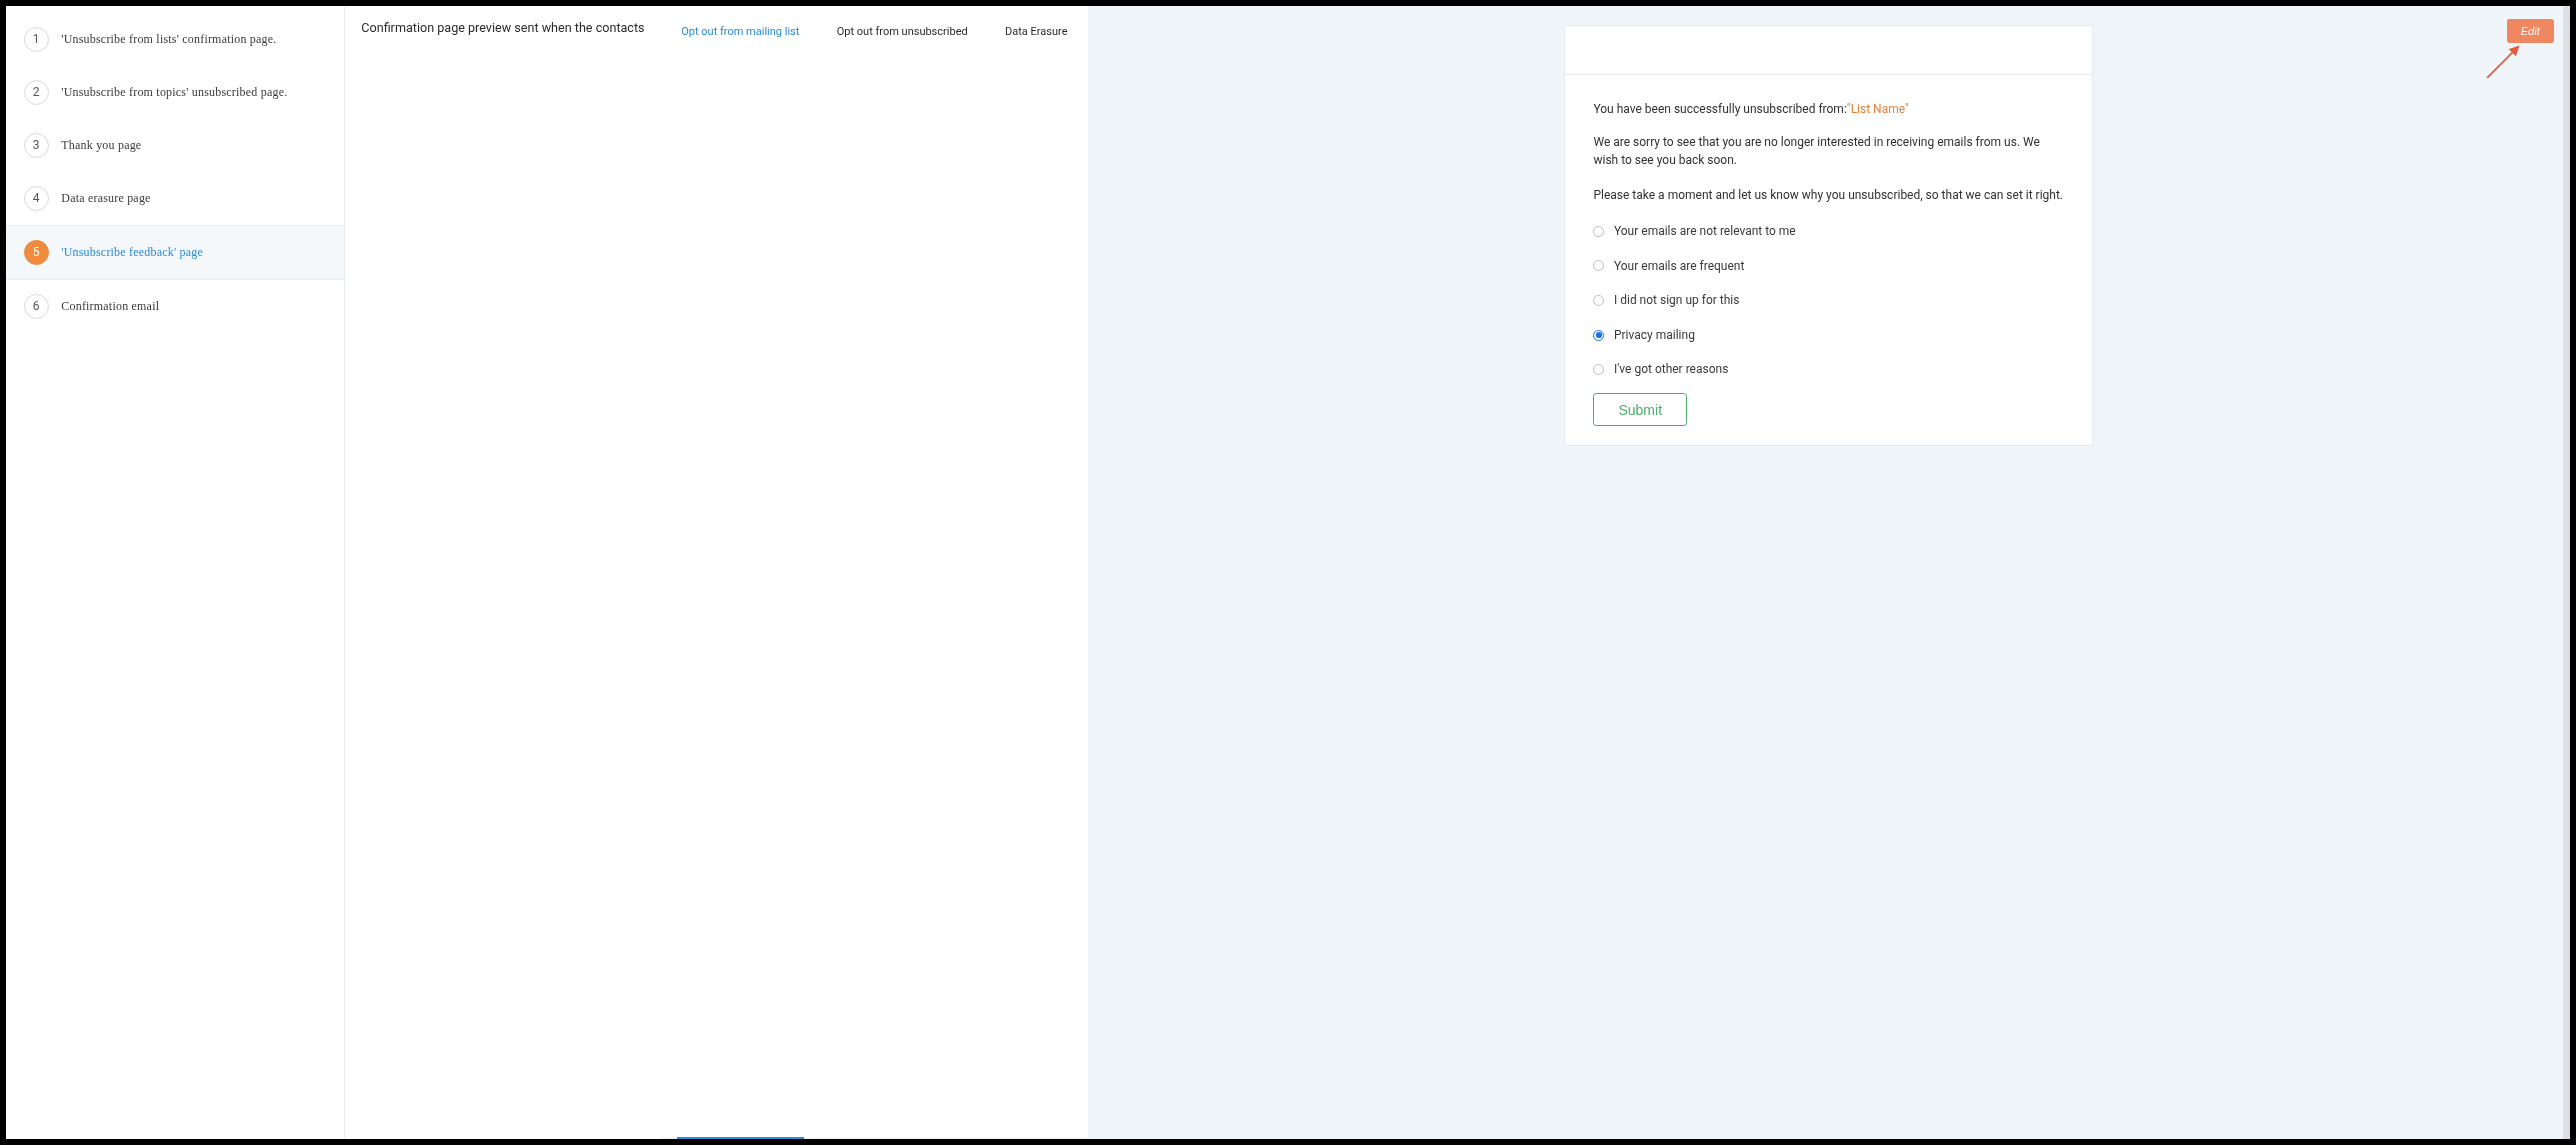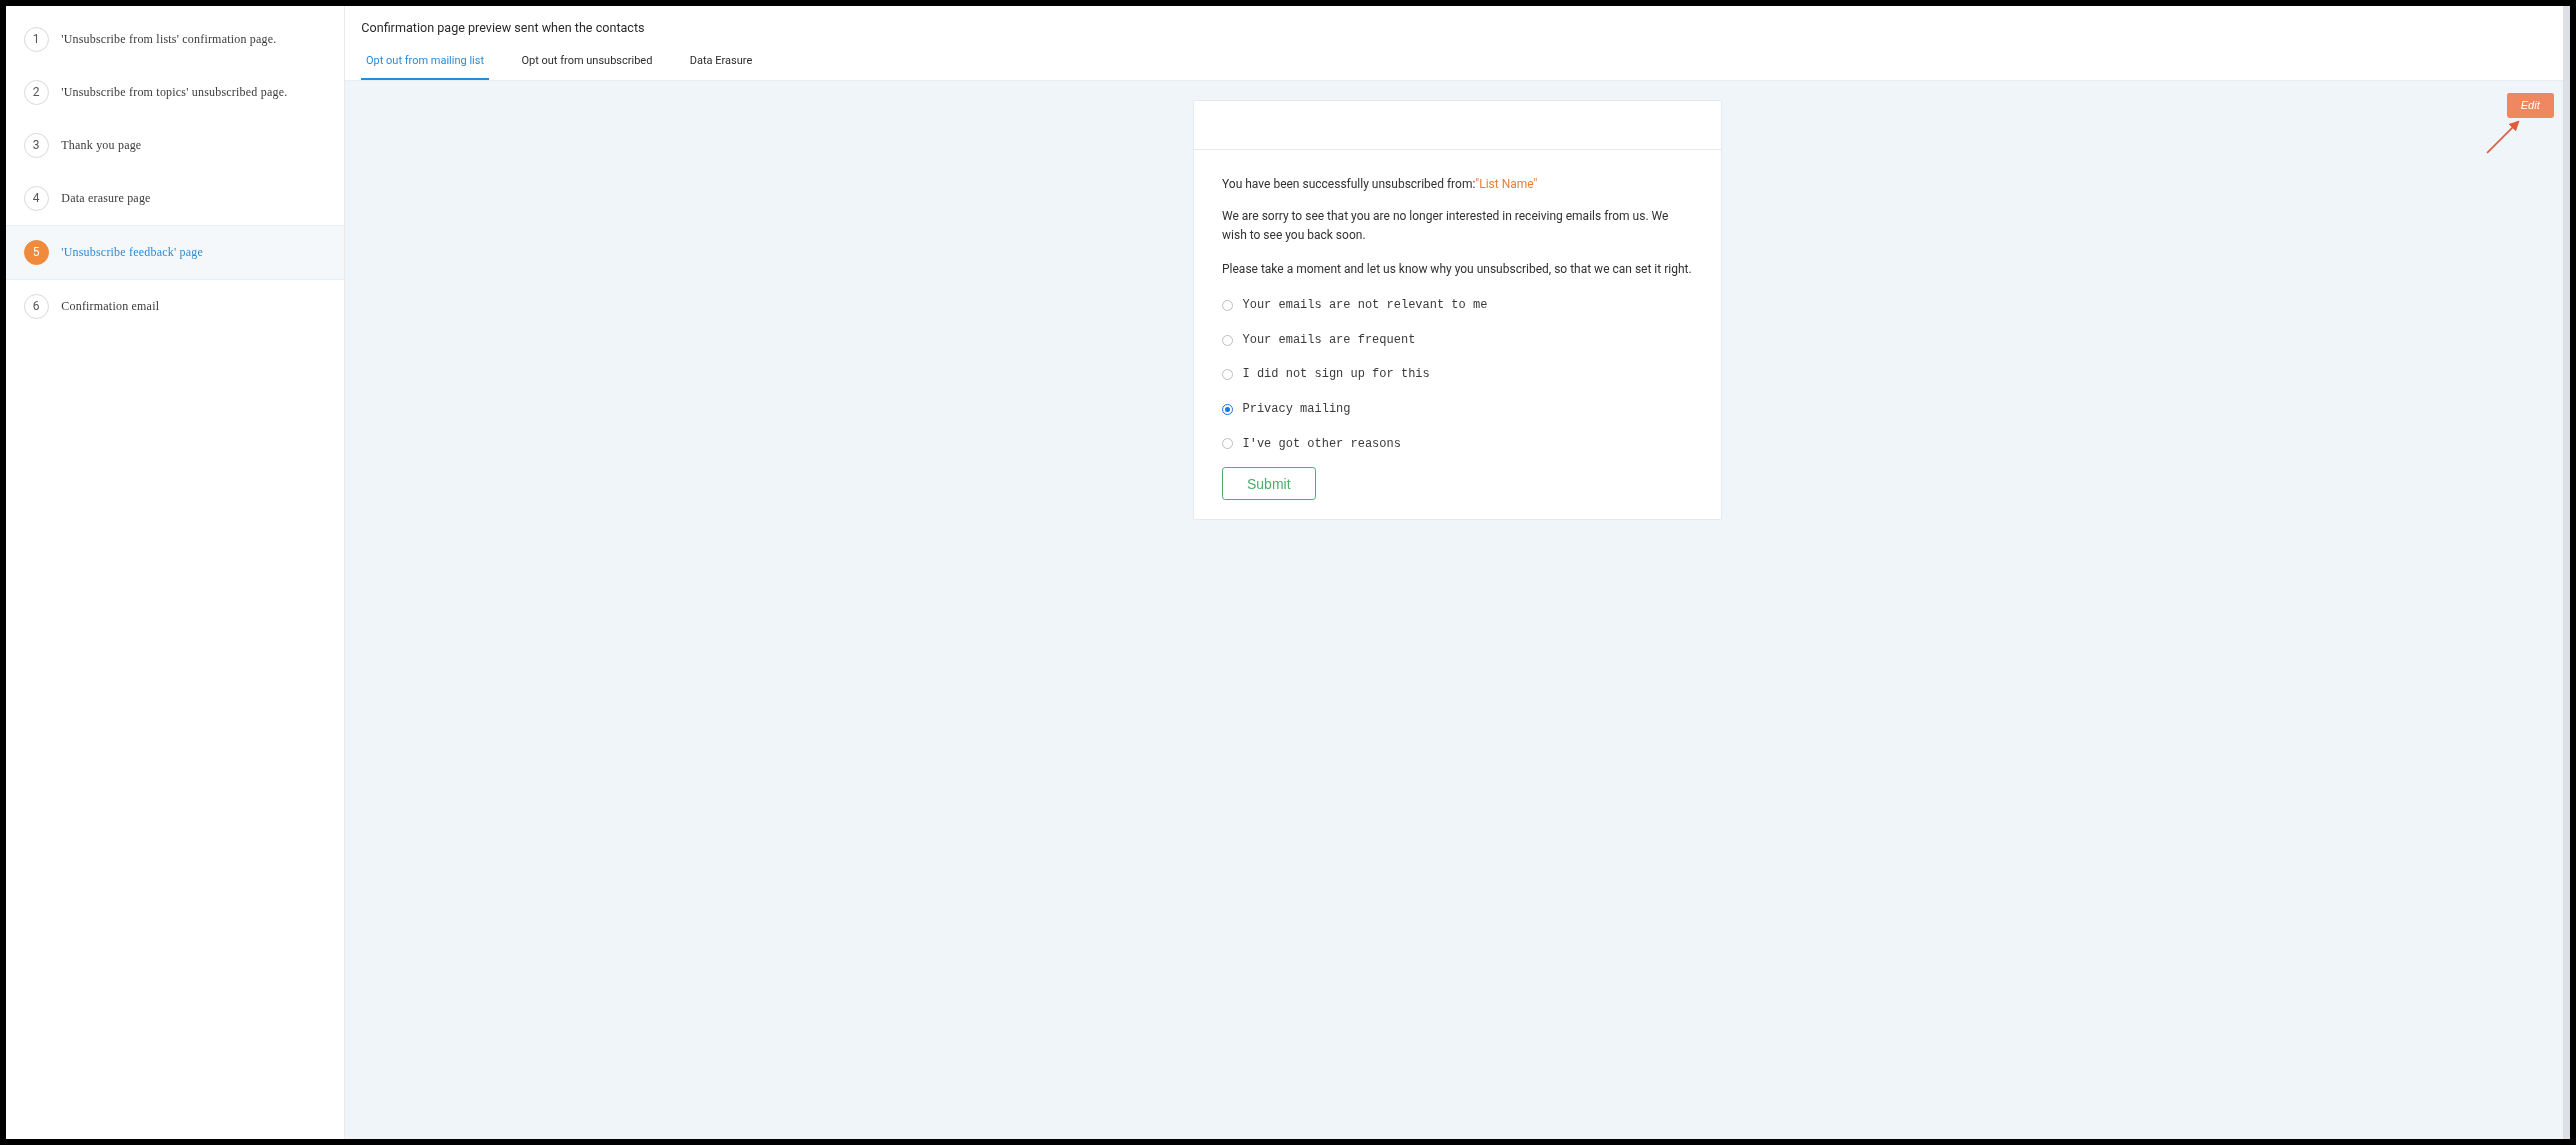--- a/index.html
+++ b/index.html
@@ -59,21 +59,21 @@
     letter-spacing: 0.2px;
     font-family: Liberation Serif, serif;
   }
   .step.active .label { color: #2a8bd6; }
 
   
   .main {
     flex: 1;
     background: #fff;
     display: flex;
-    flex-direction: column;
+    flex-direction: row;
     overflow: hidden;
     position: relative;
   }
   .main-header {
     padding: 14px 16px 0 16px;
     font-size: 12.6px;
     color: #2b2b2b;
   }
   .tabs {
     display: flex;
@@ -127,21 +127,21 @@
   .option { display: flex; align-items: center; gap: 9.5px; }
   .radio {
     width: 11px; height: 11px; border-radius: 50%;
     border: 0.9px solid #bdbdbd; position: relative; flex: 0 0 auto;
     background:#fff;
   }
   .radio.checked { border-color:#1a73e8; }
   .radio.checked::after {
     content:""; position:absolute; inset:1.7px; background:#1a73e8; border-radius:50%;
   }
-  .option .txt { color:#3a3a3a;font-family:Liberation Mono, monospace; }
+  .option .txt { color:#3a3a3a; }
   .submit-btn {
     display:inline-flex; align-items:center; justify-content:center;
     height:33px; padding:0 24px;
     border:0.8px solid #4cae6a; color:#4cae6a; background:#fff;
     font-size:14px; border-radius:3.2px; cursor:pointer;
   }
 
   .edit-btn {
     position: absolute;
     top: 12.6px; right: 16px;

